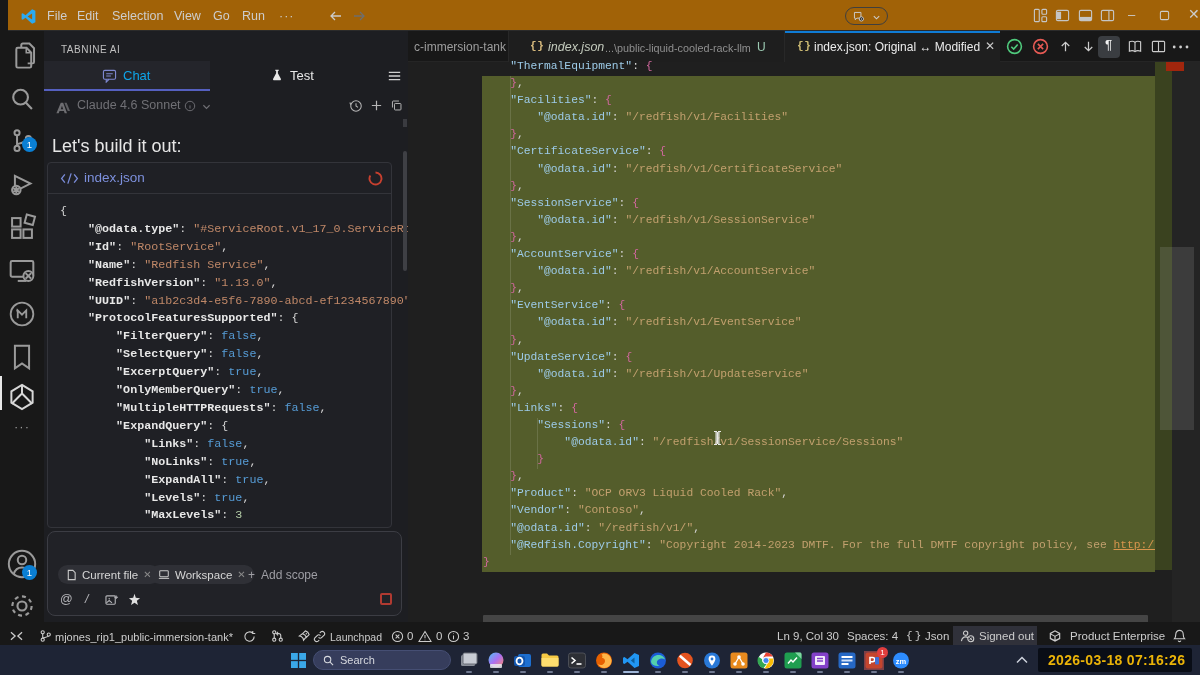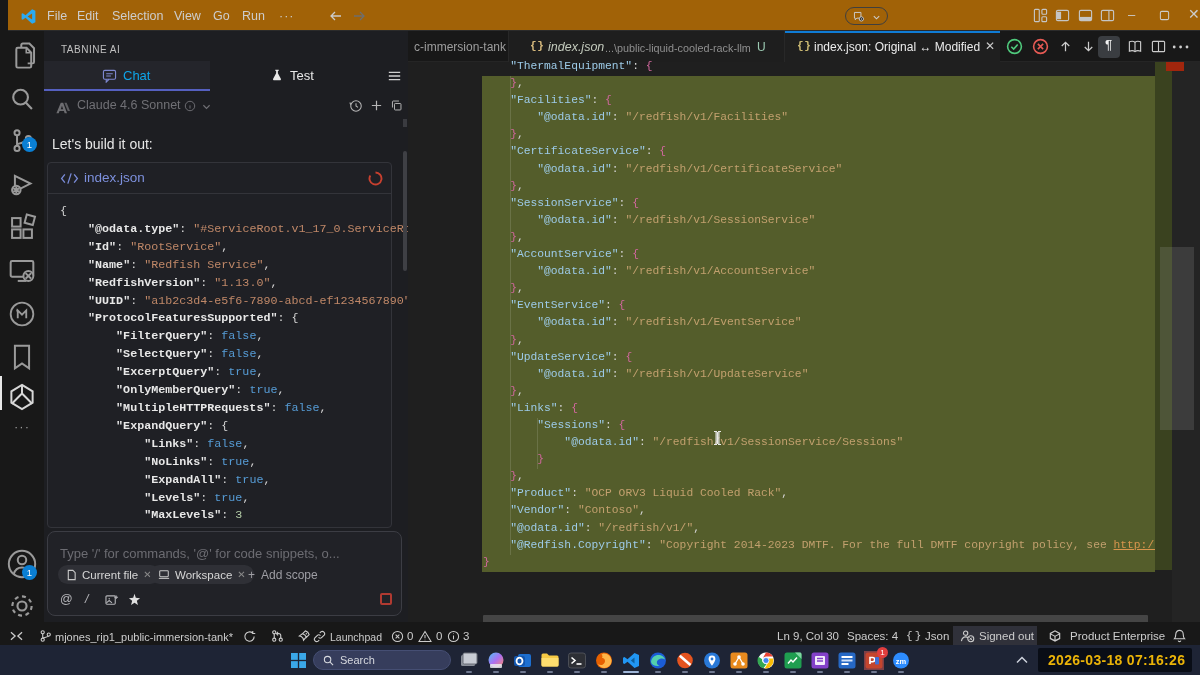--- a/index.html
+++ b/index.html
@@ -190,21 +190,21 @@
         <path d="M8 4.8V8l2.3 1.6M2 6.5 1 4"></path>
       </svg>
     <svg class="abs" style="left:326px;top:68px" width="13" height="13" viewBox="0 0 14 14" stroke="#b6b6b6" stroke-width="1.3" fill="none">
         <path d="M7 2v10M2 7h10"></path>
       </svg>
     <svg class="abs" style="left:346px;top:68px" width="13" height="13" viewBox="0 0 16 16" fill="none" stroke="#b6b6b6" stroke-width="1.2">
         <rect x="5.5" y="5.5" width="8" height="8" rx="1"></rect>
         <path d="M3 10.5V3.5A1 1 0 0 1 4 2.5h7"></path>
       </svg>
 
-    <span class="abs" style="left:8px;top:105px;color:#e6e6e6;font-size:14px;">Let's build it out:</span>
+    <span class="abs" style="left:8px;top:105px;color:#e6e6e6;font-size:18px;">Let's build it out:</span>
 
     <div class="abs" style="left:3px;top:131px;width:345px;height:366px;background:#1f2025;border:1px solid #33343a;border-radius:4px;"></div>
     <svg class="abs" style="left:16px;top:141px" width="19" height="13" viewBox="0 0 20 14" fill="none" stroke="#7a8bd8" stroke-width="1.4">
         <path d="M5 2.5 1.5 7 5 11.5M15 2.5 18.5 7 15 11.5M11.8 1.5 8.2 12.5"></path>
       </svg>
     <span class="abs" style="left:40px;top:139px;color:#7d90dd;font-size:13.5px;">index.json</span>
     <svg class="abs" style="left:324px;top:140px" width="15" height="15" viewBox="0 0 16 16" fill="none" stroke="#c8402f" stroke-width="2">
         <path d="M8 1.6a6.4 6.4 0 1 1-5.5 3.1"></path>
       </svg>
     <div class="abs" style="left:4px;top:162px;width:343px;height:1px;background:#33343a;"></div>
@@ -221,21 +221,20 @@
         <span style="color:#e8e8e8;font-weight:bold">"OnlyMemberQuery"</span>: <span style="color:#569cd6">true</span>,
         <span style="color:#e8e8e8;font-weight:bold">"MultipleHTTPRequests"</span>: <span style="color:#569cd6">false</span>,
         <span style="color:#e8e8e8;font-weight:bold">"ExpandQuery"</span>: {
             <span style="color:#e8e8e8;font-weight:bold">"Links"</span>: <span style="color:#569cd6">false</span>,
             <span style="color:#e8e8e8;font-weight:bold">"NoLinks"</span>: <span style="color:#569cd6">true</span>,
             <span style="color:#e8e8e8;font-weight:bold">"ExpandAll"</span>: <span style="color:#569cd6">true</span>,
             <span style="color:#e8e8e8;font-weight:bold">"Levels"</span>: <span style="color:#569cd6">true</span>,
             <span style="color:#e8e8e8;font-weight:bold">"MaxLevels"</span>: <span style="color:#b5cea8">3</span></div>
 
     <div class="abs" style="left:3px;top:500px;width:355px;height:85px;background:#212227;border:1px solid #3c3d44;border-radius:8px;">
-      <span class="abs" style="left:12px;top:14px;color:#6c6c72;font-size:13px;">Type '/' for commands, '@' for code snippets, o...</span>
       <div class="abs" style="left:10px;top:33px;height:19px;background:#2f3036;border-radius:10px;padding:0 8px;display:flex;align-items:center;gap:5px;">
         <svg width="11" height="12" viewBox="0 0 12 13" fill="none" stroke="#c9c9c9" stroke-width="1.2">
             <path d="M2.5 1.5h5l2.5 2.5v7.5h-7.5z"></path>
           </svg>
         <span style="color:#d6d6d6;font-size:11.5px;">Current file</span>
           <span style="color:#8a8a8a;font-size:10px;">✕</span>
       </div>
       <div class="abs" style="left:102px;top:33px;height:19px;background:#2f3036;border-radius:10px;padding:0 8px;display:flex;align-items:center;gap:5px;">
         <svg width="12" height="11" viewBox="0 0 14 12" fill="none" stroke="#c9c9c9" stroke-width="1.2">
             <rect x="2" y="1.5" width="10" height="7" rx="1"></rect>

